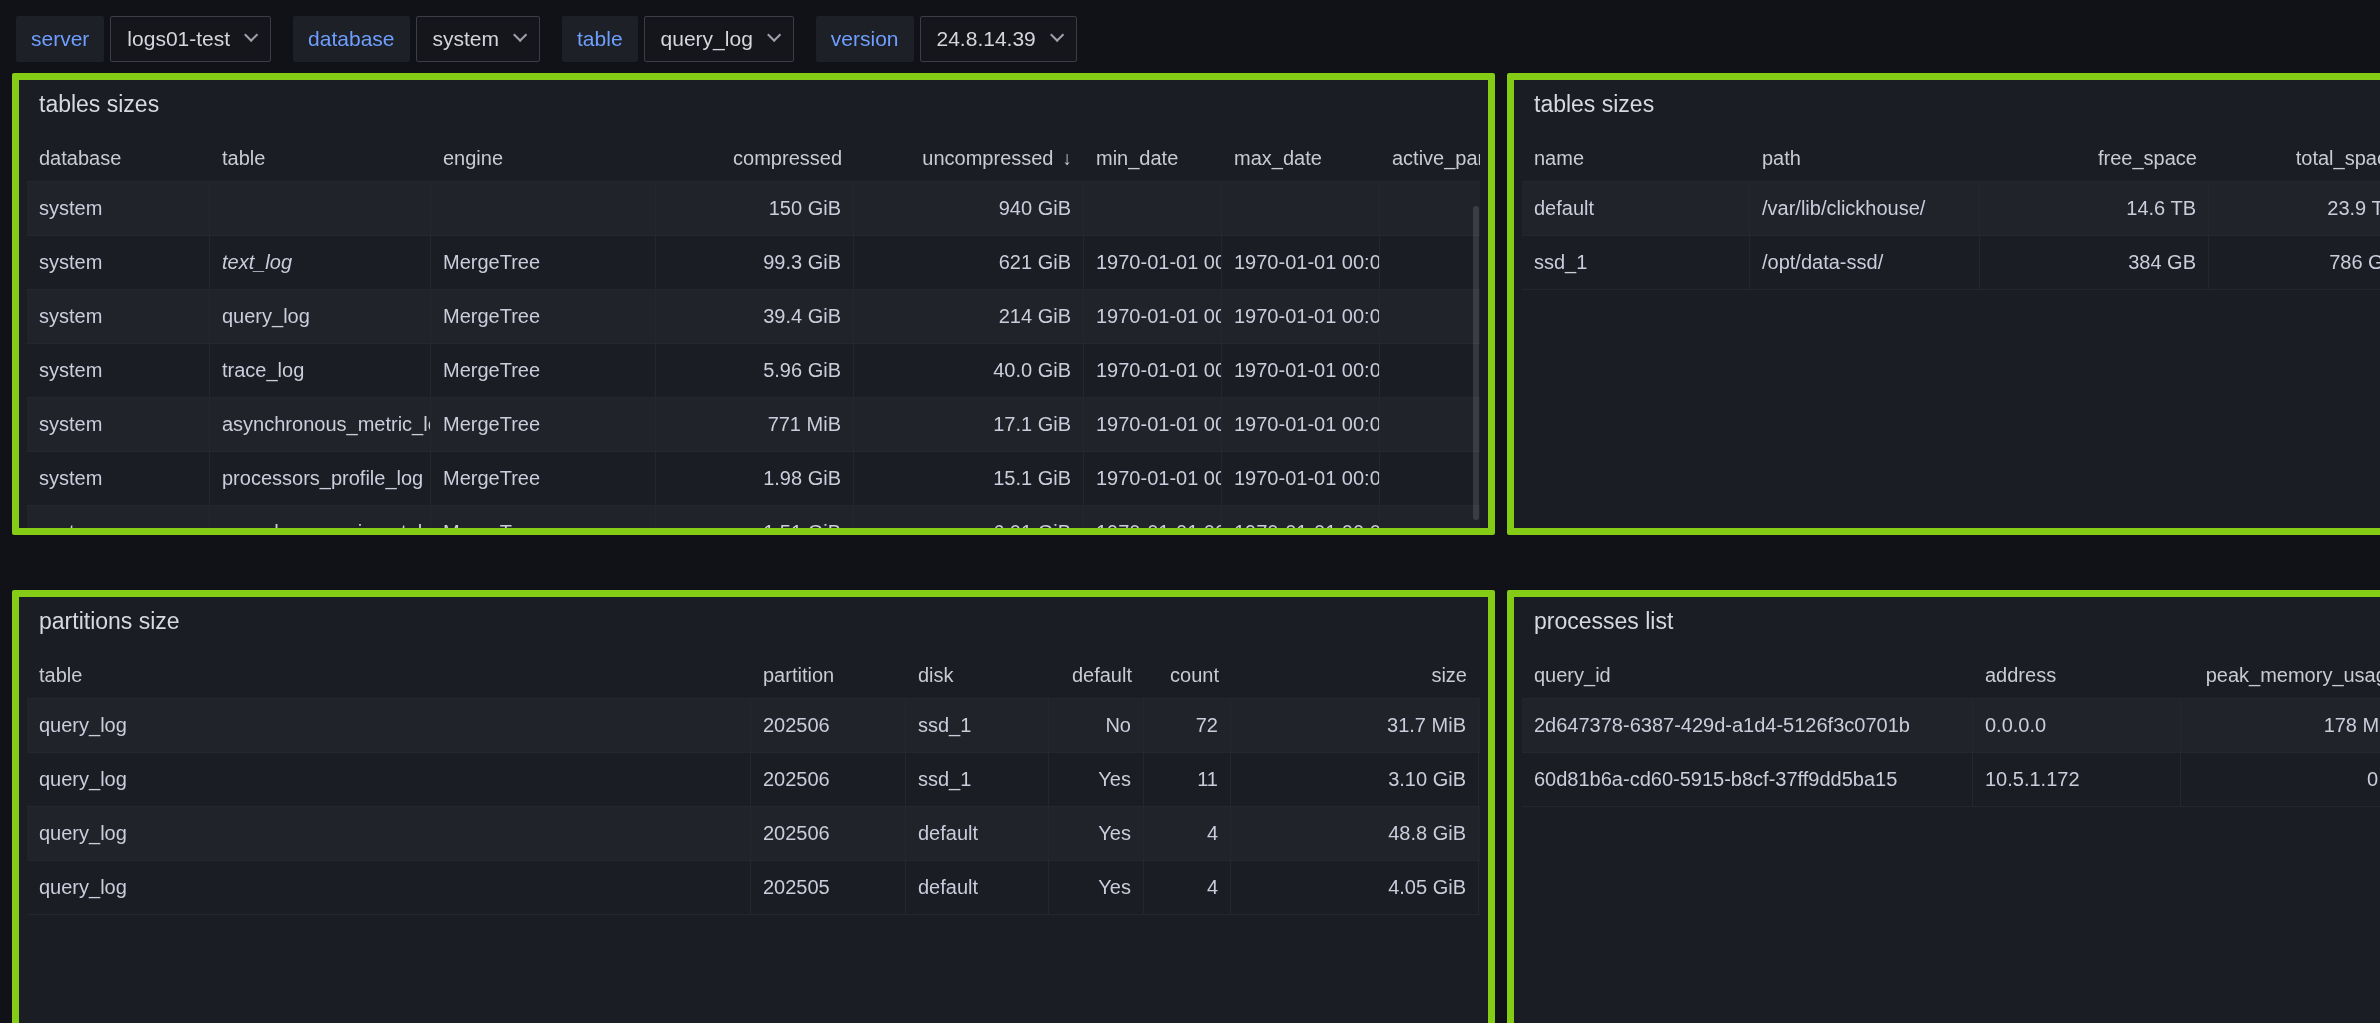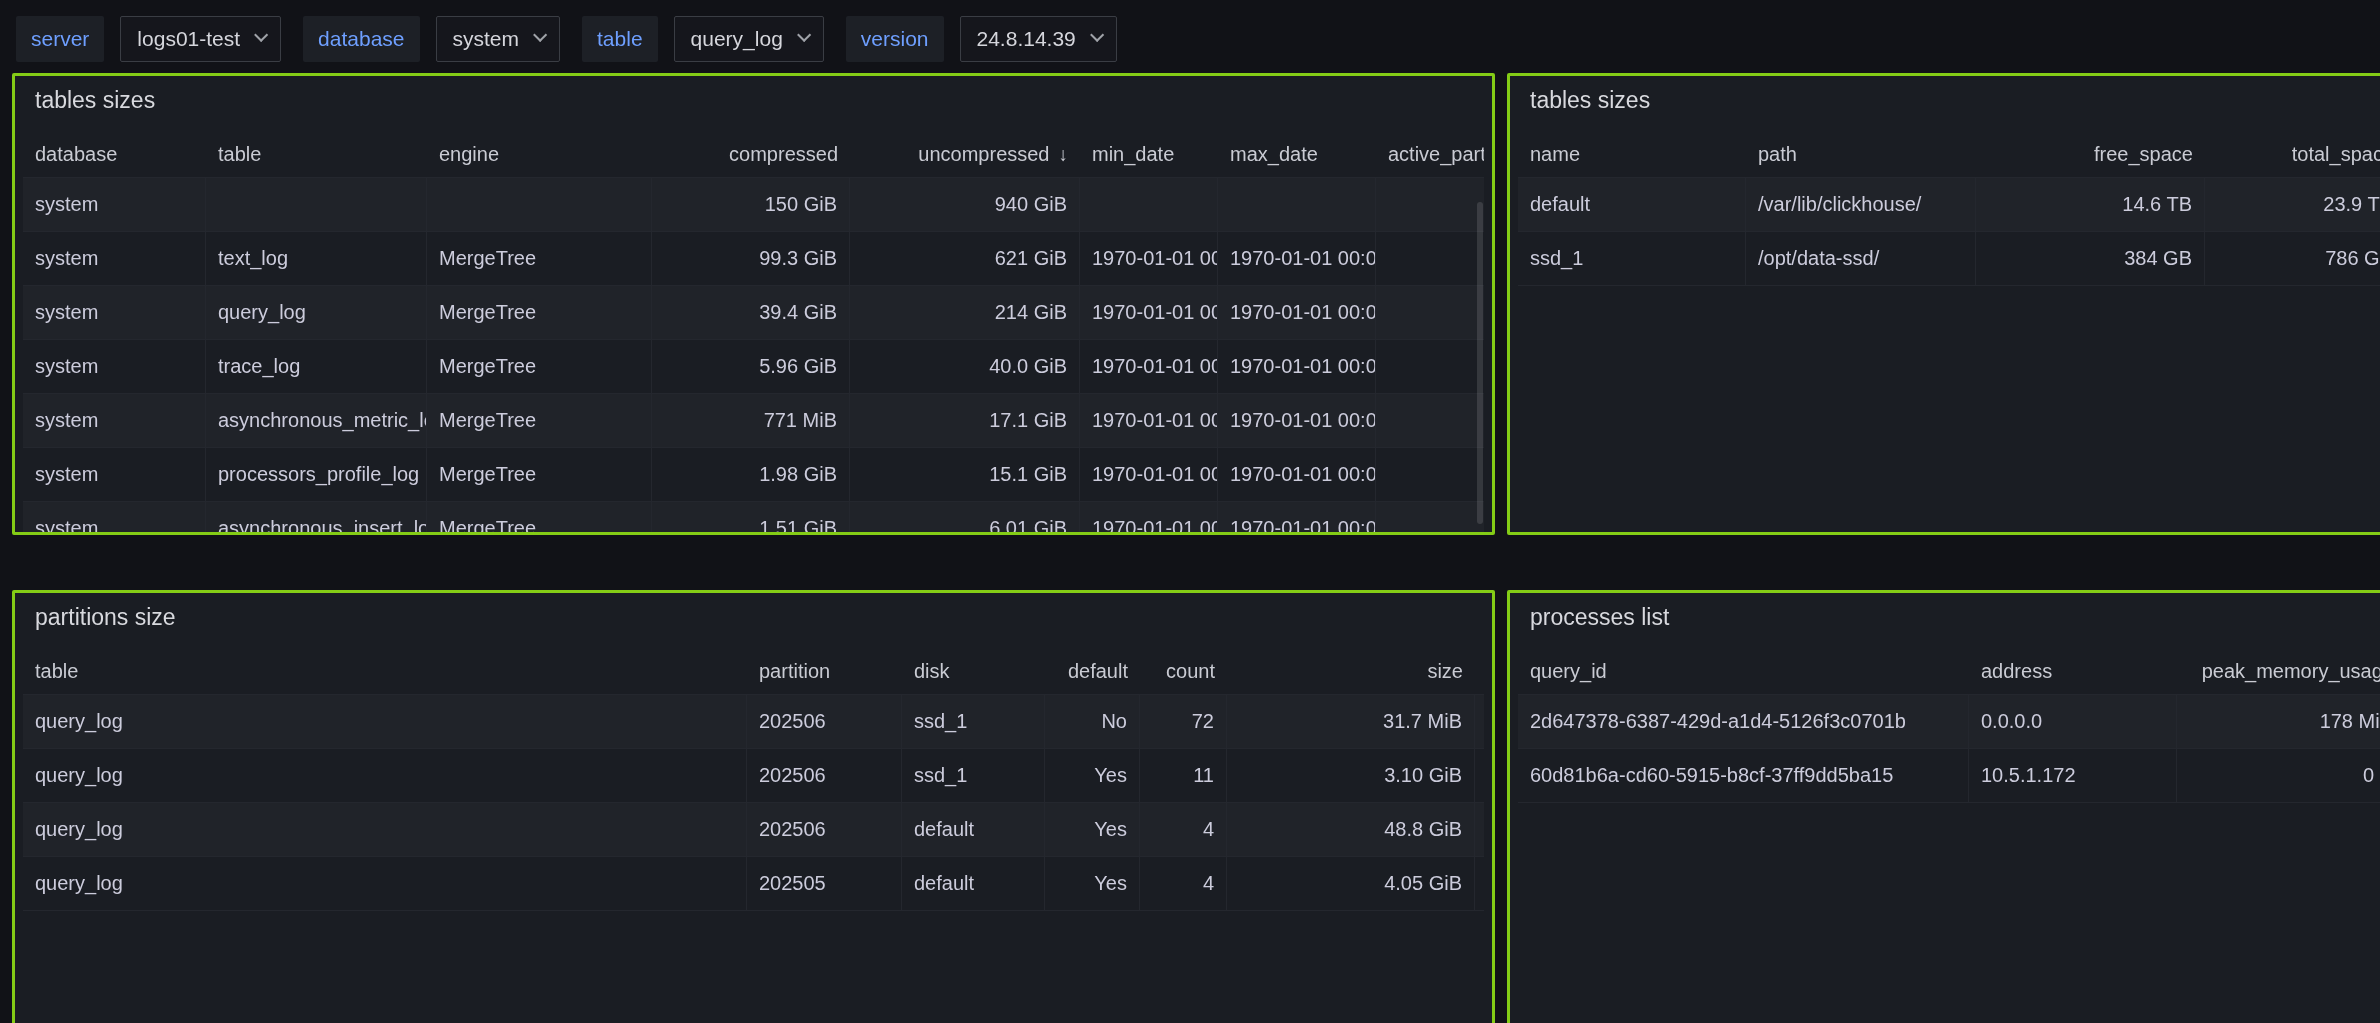--- a/index.html
+++ b/index.html
@@ -7,21 +7,21 @@
     width: 2380px; height: 1023px;
     overflow: hidden;
     background: #111217;
     font-family: "Liberation Sans", "DejaVu Sans", sans-serif;
   }
   
   .topbar {
     position: absolute; left: 16px; top: 16px; right: 0;
     display: flex; align-items: center; gap: 22px;
   }
-  .var-group { display: flex; align-items: center; gap: 16px; }
+  .var-group { display: flex; align-items: center; gap: 6px; }
   .var-label {
     height: 46px; line-height: 46px;
     padding: 0 15px;
     background: #1d2026;
     color: #6e9fff;
     font-size: 21px;
     border-radius: 2px;
   }
   .var-value {
     height: 46px;
@@ -38,21 +38,21 @@
     width: 10px; height: 10px;
     border: solid #9fa2a8;
     border-width: 0 2px 2px 0;
     transform: rotate(45deg) translateY(-3px);
     margin-top: -4px;
   }
   
   .panel {
     position: absolute;
     background: #1a1d23;
-    border: 3px solid #84cc16;
+    border: 7px solid #84cc16;
     border-radius: 2px;
     padding: 6px 8px 0 8px;
     overflow: hidden;
   }
   .panel-title {
     height: 36px; line-height: 36px;
     padding-left: 12px;
     margin-bottom: 14px;
     color: #d8d9de;
     font-size: 23px;
@@ -144,21 +144,21 @@
         <div class="tcell al" style="width: 221px;"></div>
         <div class="tcell al" style="width: 225px;"></div>
         <div class="tcell ar" style="width: 198px;">150 GiB</div>
         <div class="tcell ar" style="width: 230px;">940 GiB</div>
         <div class="tcell al" style="width: 138px;"></div>
         <div class="tcell al" style="width: 158px;"></div>
         <div class="tcell al" style="width: 200px;"></div>
       </div>
       <div class="trow body">
         <div class="tcell al" style="width: 183px;">system</div>
-        <div class="tcell al" style="width: 221px;">text_log</div>
+        <div class="tcell al" style="width: 221px; font-style: italic;">text_log</div>
         <div class="tcell al" style="width: 225px;">MergeTree</div>
         <div class="tcell ar" style="width: 198px;">99.3 GiB</div>
         <div class="tcell ar" style="width: 230px;">621 GiB</div>
         <div class="tcell al" style="width: 138px;">1970-01-01 00:00:00</div>
         <div class="tcell al" style="width: 158px;">1970-01-01 00:00:00</div>
         <div class="tcell al" style="width: 200px;"></div>
       </div>
       <div class="trow body odd">
         <div class="tcell al" style="width: 183px;">system</div>
         <div class="tcell al" style="width: 221px;">query_log</div>

